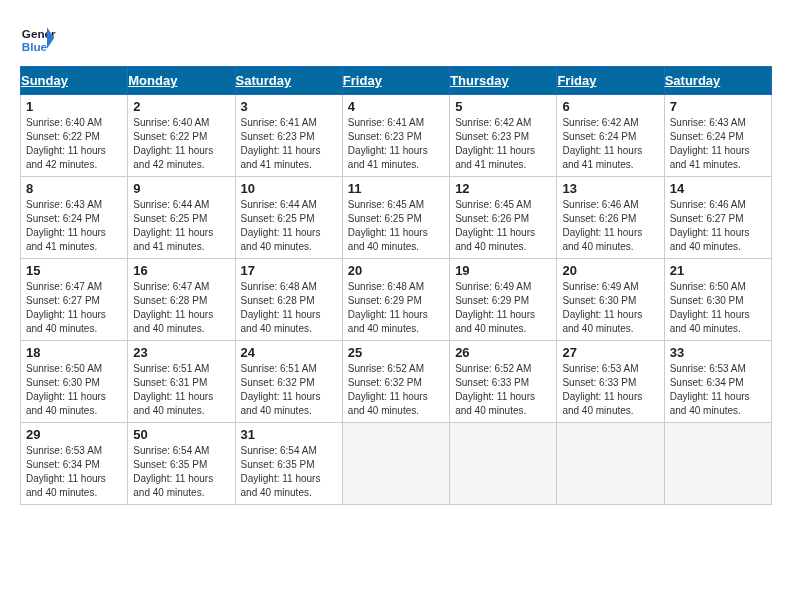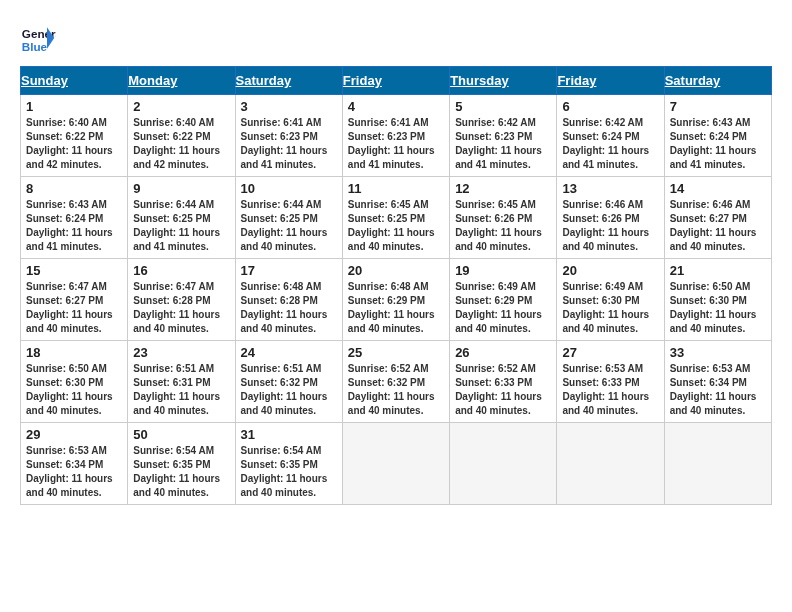--- a/index.html
+++ b/index.html
@@ -66,21 +66,20 @@
     }
     .day-num {
       font-size: 13px;
       font-weight: bold;
       margin-bottom: 2px;
     }
     .day-info {
       font-size: 10px;
       line-height: 1.4;
       color: #333;
-      font-weight: bold;
     }
     tr:nth-child(odd) td:not(.empty) {
       background: #fff;
     }
   </style>
 </head>
 <body>
 
 <div class="header">
   <div class="logo">

